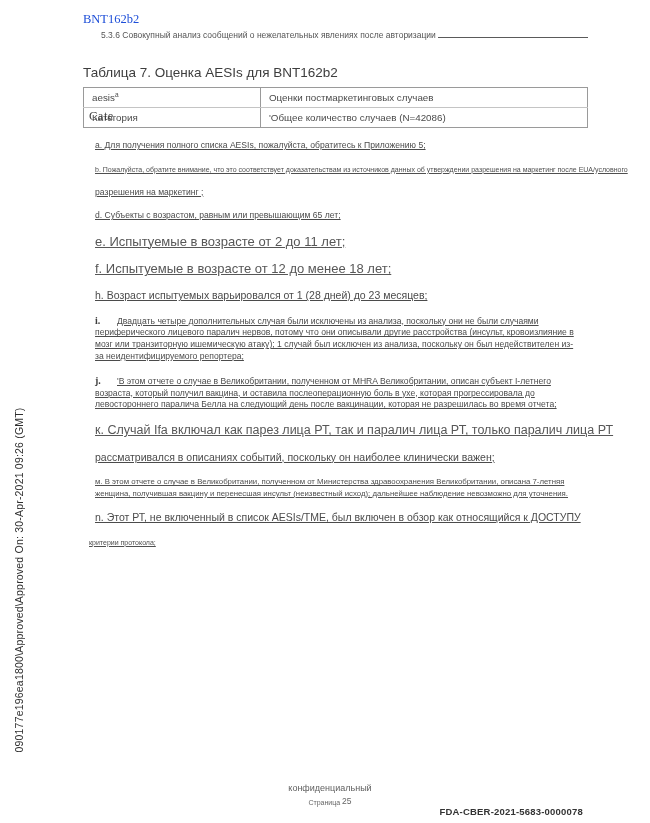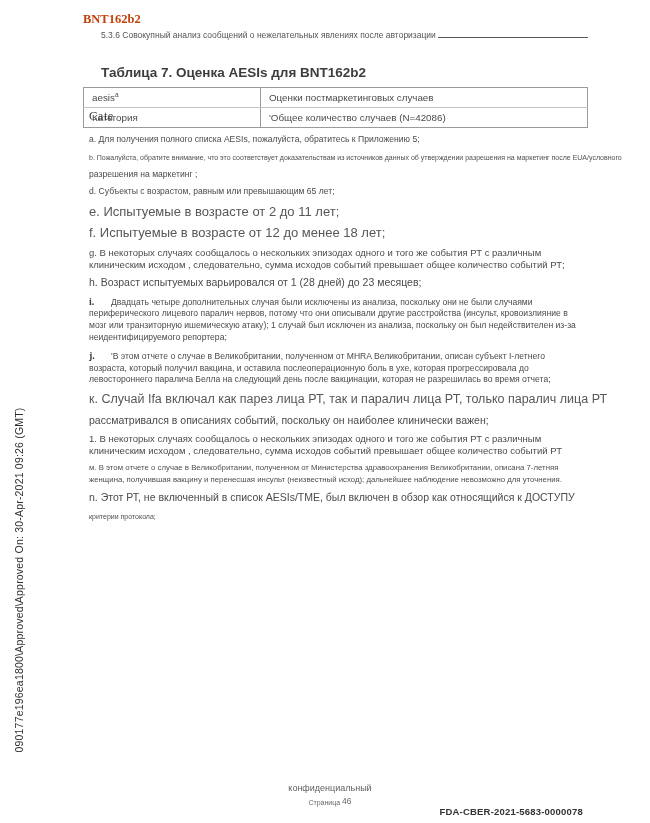--- a/index.html
+++ b/index.html
@@ -20,44 +20,44 @@
     color:#2f2f2f;
     letter-spacing:0.2px;
   }
   .content{
     position:absolute;
     left:83px;top:12px;
     width:505px;
   }
   .doc-id{
     font-family:"Liberation Serif", serif;
-    font-weight:700;
+    font-weight:400;
     font-size:12.5px;
-    color:#c2410c;
+    color:#1d4ed8;
     line-height:14px;
   }
   .section-row{
     display:flex;
     align-items:baseline;
     margin-top:2px;
     font-size:8.5px;
     color:#555;
     line-height:11px;
     padding-left:18px;
   }
   .section-row .fill{
     flex:1;
     border-bottom:1px solid #5a5a5a;
     height:9px;
     margin-left:2px;
   }
   .table-title{
-    margin:24px 0 6px 18px;
+    margin:24px 0 6px 0;
     font-size:13.5px;
-    font-weight:700;
+    font-weight:400;
     color:#3d3d3d;
     line-height:16px;
   }
   table.aesi{
     border-collapse:collapse;
     width:505px;
     table-layout:fixed;
   }
   table.aesi td{
     border:1px solid #9a9a9a;
@@ -75,21 +75,21 @@
     position:absolute;
     left:5px;top:1px;
     font-family:"Liberation Serif", serif;
     font-weight:400;
     font-size:12.5px;
     color:#2d2d2d;
     letter-spacing:0.5px;
     opacity:0.9;
   }
   .notes{margin-top:3px;color:#4b4b4b;}
-  .notes p{margin:6px;padding:0;}
+  .notes p{margin:12px;padding:0;text-decoration:underline;}
   .n-xs {font-size:7px;   line-height:11px;  color:#4f4f4f;}
   .n-xsm{font-size:7.8px; line-height:11.5px;color:#4f4f4f;}
   .n-sm {font-size:8.6px; line-height:11.5px;color:#4b4b4b;}
   .n-md {font-size:9.5px; line-height:11.5px;color:#4b4b4b;}
   .n-md2{font-size:10.5px;line-height:13.5px;color:#4b4b4b;}
   .n-lg {font-size:13px;  line-height:15.8px;color:#575757;}
   .n-lg2{font-size:12.5px;line-height:15.5px;color:#575757;}
   .nowrap{white-space:nowrap;}
   .para-i{line-height:11.8px;}
   .lead-serif{
@@ -163,36 +163,34 @@
       </tbody>
     </table>
 
     <div class="notes">
       <p class="n-sm nowrap">a. Для получения полного списка AESIs, пожалуйста, обратитесь к Приложению 5;</p>
       <p class="n-xs nowrap">b. Пожалуйста, обратите внимание, что это соответствует доказательствам из источников данных об утверждении разрешения на маркетинг после EUA/условного</p>
       <p class="n-sm nowrap">разрешения на маркетинг ;</p>
       <p class="n-sm nowrap">d. Субъекты с возрастом, равным или превышающим 65 лет;</p>
       <p class="n-lg nowrap">e. Испытуемые в возрасте от 2 до 11 лет;</p>
       <p class="n-lg nowrap">f. Испытуемые в возрасте от 12 до менее 18 лет;</p>
-      <p class="n-md">g. В некоторых случаях сообщалось о нескольких эпизодах одного и того же события РТ с различным клиническим исходом , следовательно, сумма исходов событий превышает общее количество событий РТ;</p>
       <p class="n-md2 nowrap">h. Возраст испытуемых варьировался от 1 (28 дней) до 23 месяцев;</p>
       <p class="n-sm para-i"><span class="lead-serif">i.</span><span>Двадцать четыре дополнительных случая были исключены из анализа, поскольку они не были случаями периферического лицевого паралич нервов, потому что они описывали другие расстройства (инсульт, кровоизлияние в мозг или транзиторную ишемическую атаку); 1 случай был исключен из анализа, поскольку он был недействителен из-за неидентифицируемого репортера;</span></p>
       <p class="n-sm para-i"><span class="lead-serif">j.</span><span>'В этом отчете о случае в Великобритании, полученном от MHRA Великобритании, описан субъект I-летнего возраста, который получил вакцина, и оставила послеоперационную боль в ухе, которая прогрессировала до левостороннего паралича Белла на следующий день после вакцинации, которая не разрешилась во время отчета;</span></p>
       <p class="n-lg2 nowrap">к. Случай Ifa включал как парез лица РТ, так и паралич лица РТ, только паралич лица РТ</p>
       <p class="n-md2 nowrap">рассматривался в описаниях событий, поскольку он наиболее клинически важен;</p>
-      <p class="n-md">1. В некоторых случаях сообщалось о нескольких эпизодах одного и того же события РТ с различным клиническим исходом , следовательно, сумма исходов событий превышает общее количество событий РТ</p>
       <p class="n-xsm">м. В этом отчете о случае в Великобритании, полученном от Министерства здравоохранения Великобритании, описана 7-летняя женщина, получившая вакцину и перенесшая инсульт (неизвестный исход); дальнейшее наблюдение невозможно для уточнения.</p>
       <p class="n-md2 nowrap">n. Этот РТ, не включенный в список AESIs/TME, был включен в обзор как относящийся к ДОСТУПУ</p>
       <p class="n-xs nowrap indent">критерии протокола;</p>
     </div>
 
   </div>
 
   <div class="footer-conf">конфиденциальный</div>
 
   <div class="footer-page">
     <span>Страница</span>
-    <span class="num">46</span>
+    <span class="num">25</span>
   </div>
 
   <div class="footer-fda">FDA-CBER-2021-5683-0000078</div>
 
 </div>
 
 </body></html>

